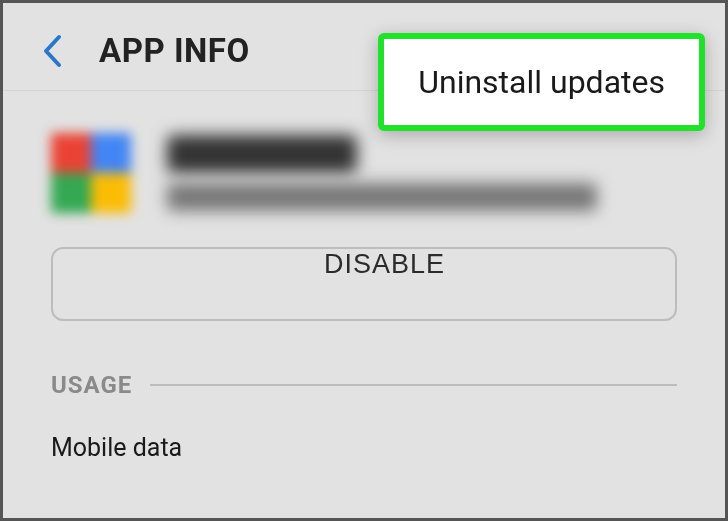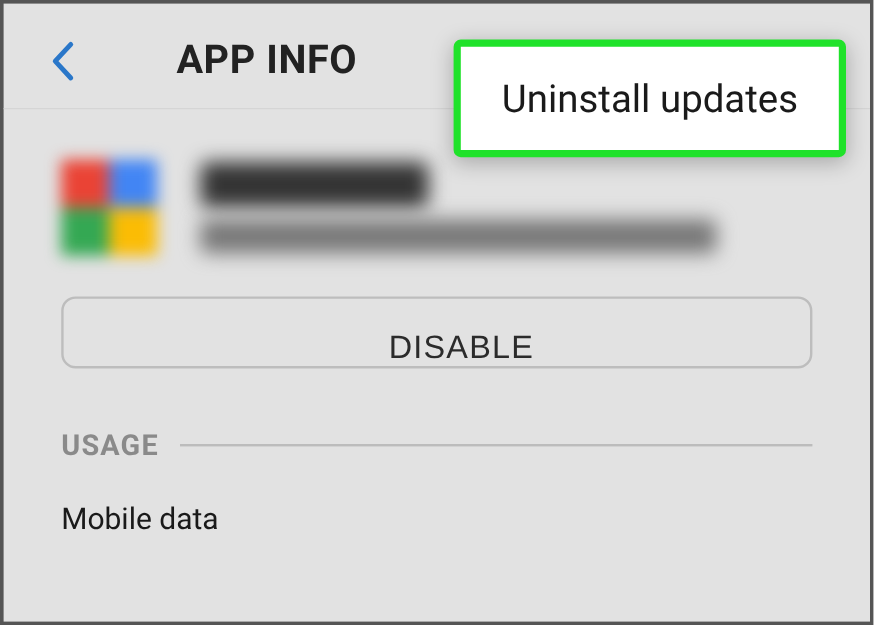--- a/index.html
+++ b/index.html
@@ -16,21 +16,20 @@
       border: 3px solid #555;
       background: #e2e2e2;
       position: relative;
     }
     .header {
       display: flex;
       align-items: center;
       padding: 28px 20px 20px 34px;
       border-bottom: 1px solid #d5d5d5;
       position: relative;
-      gap: 48px;
     }
     .back-icon {
       width: 30px;
       height: 30px;
       display: inline-flex;
       align-items: center;
       justify-content: center;
       color: #2a77c9;
       margin-right: 32px;
       cursor: pointer;
@@ -86,31 +85,31 @@
       width: 430px; height: 28px; background:#777; border-radius:5px;
       filter: blur(8px);
     }
     .action-row {
       display: flex;
       gap: 28px;
       padding: 0 48px;
     }
     .action-btn {
       flex: 1;
-      height: 60px;
+      height: 74px;
       border: 2px solid #bdbdbd;
       border-radius: 12px;
       background: transparent;
       font-size: 27px;
       letter-spacing: 1px;
       color: #2b2b2b;
       font-weight: 400;
       cursor: pointer;
       display: flex;
-      align-items: flex-end;
+      align-items: flex-start;
       justify-content: center;
       padding-left: 41px;
     }
     .section {
       padding: 50px 48px 0 48px;
     }
     .section-header {
       display: flex;
       align-items: center;
       gap: 18px;

